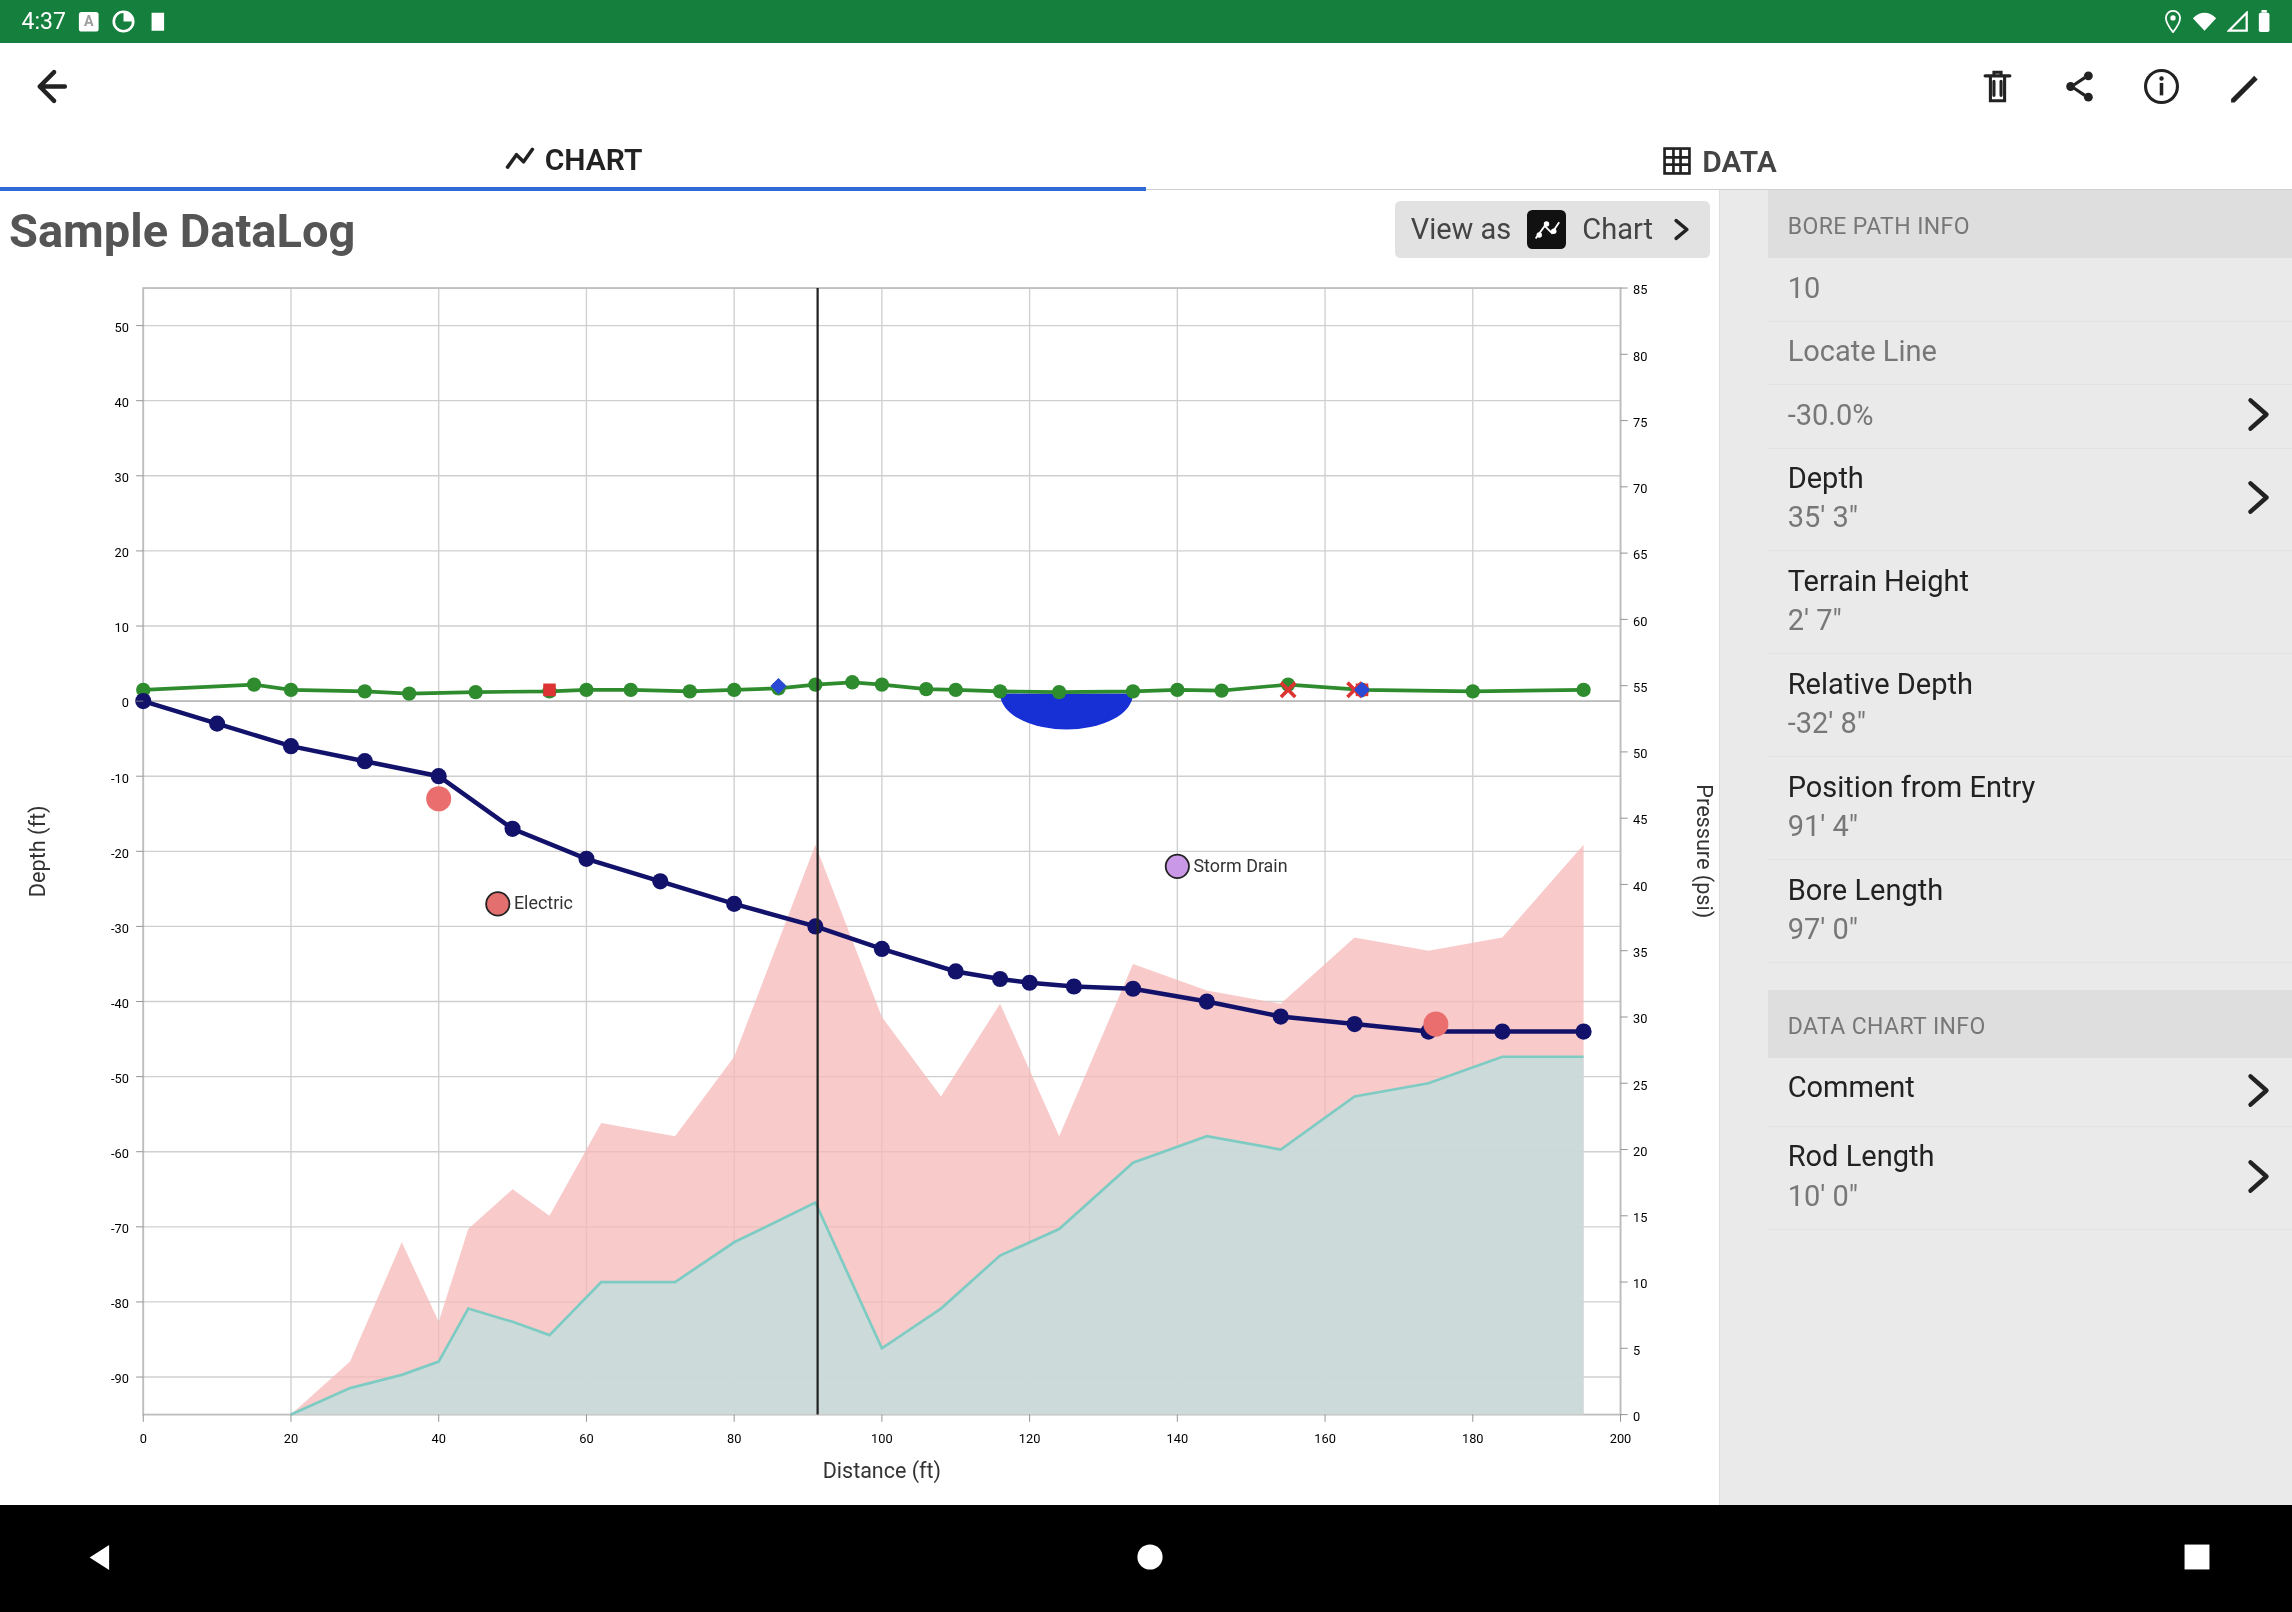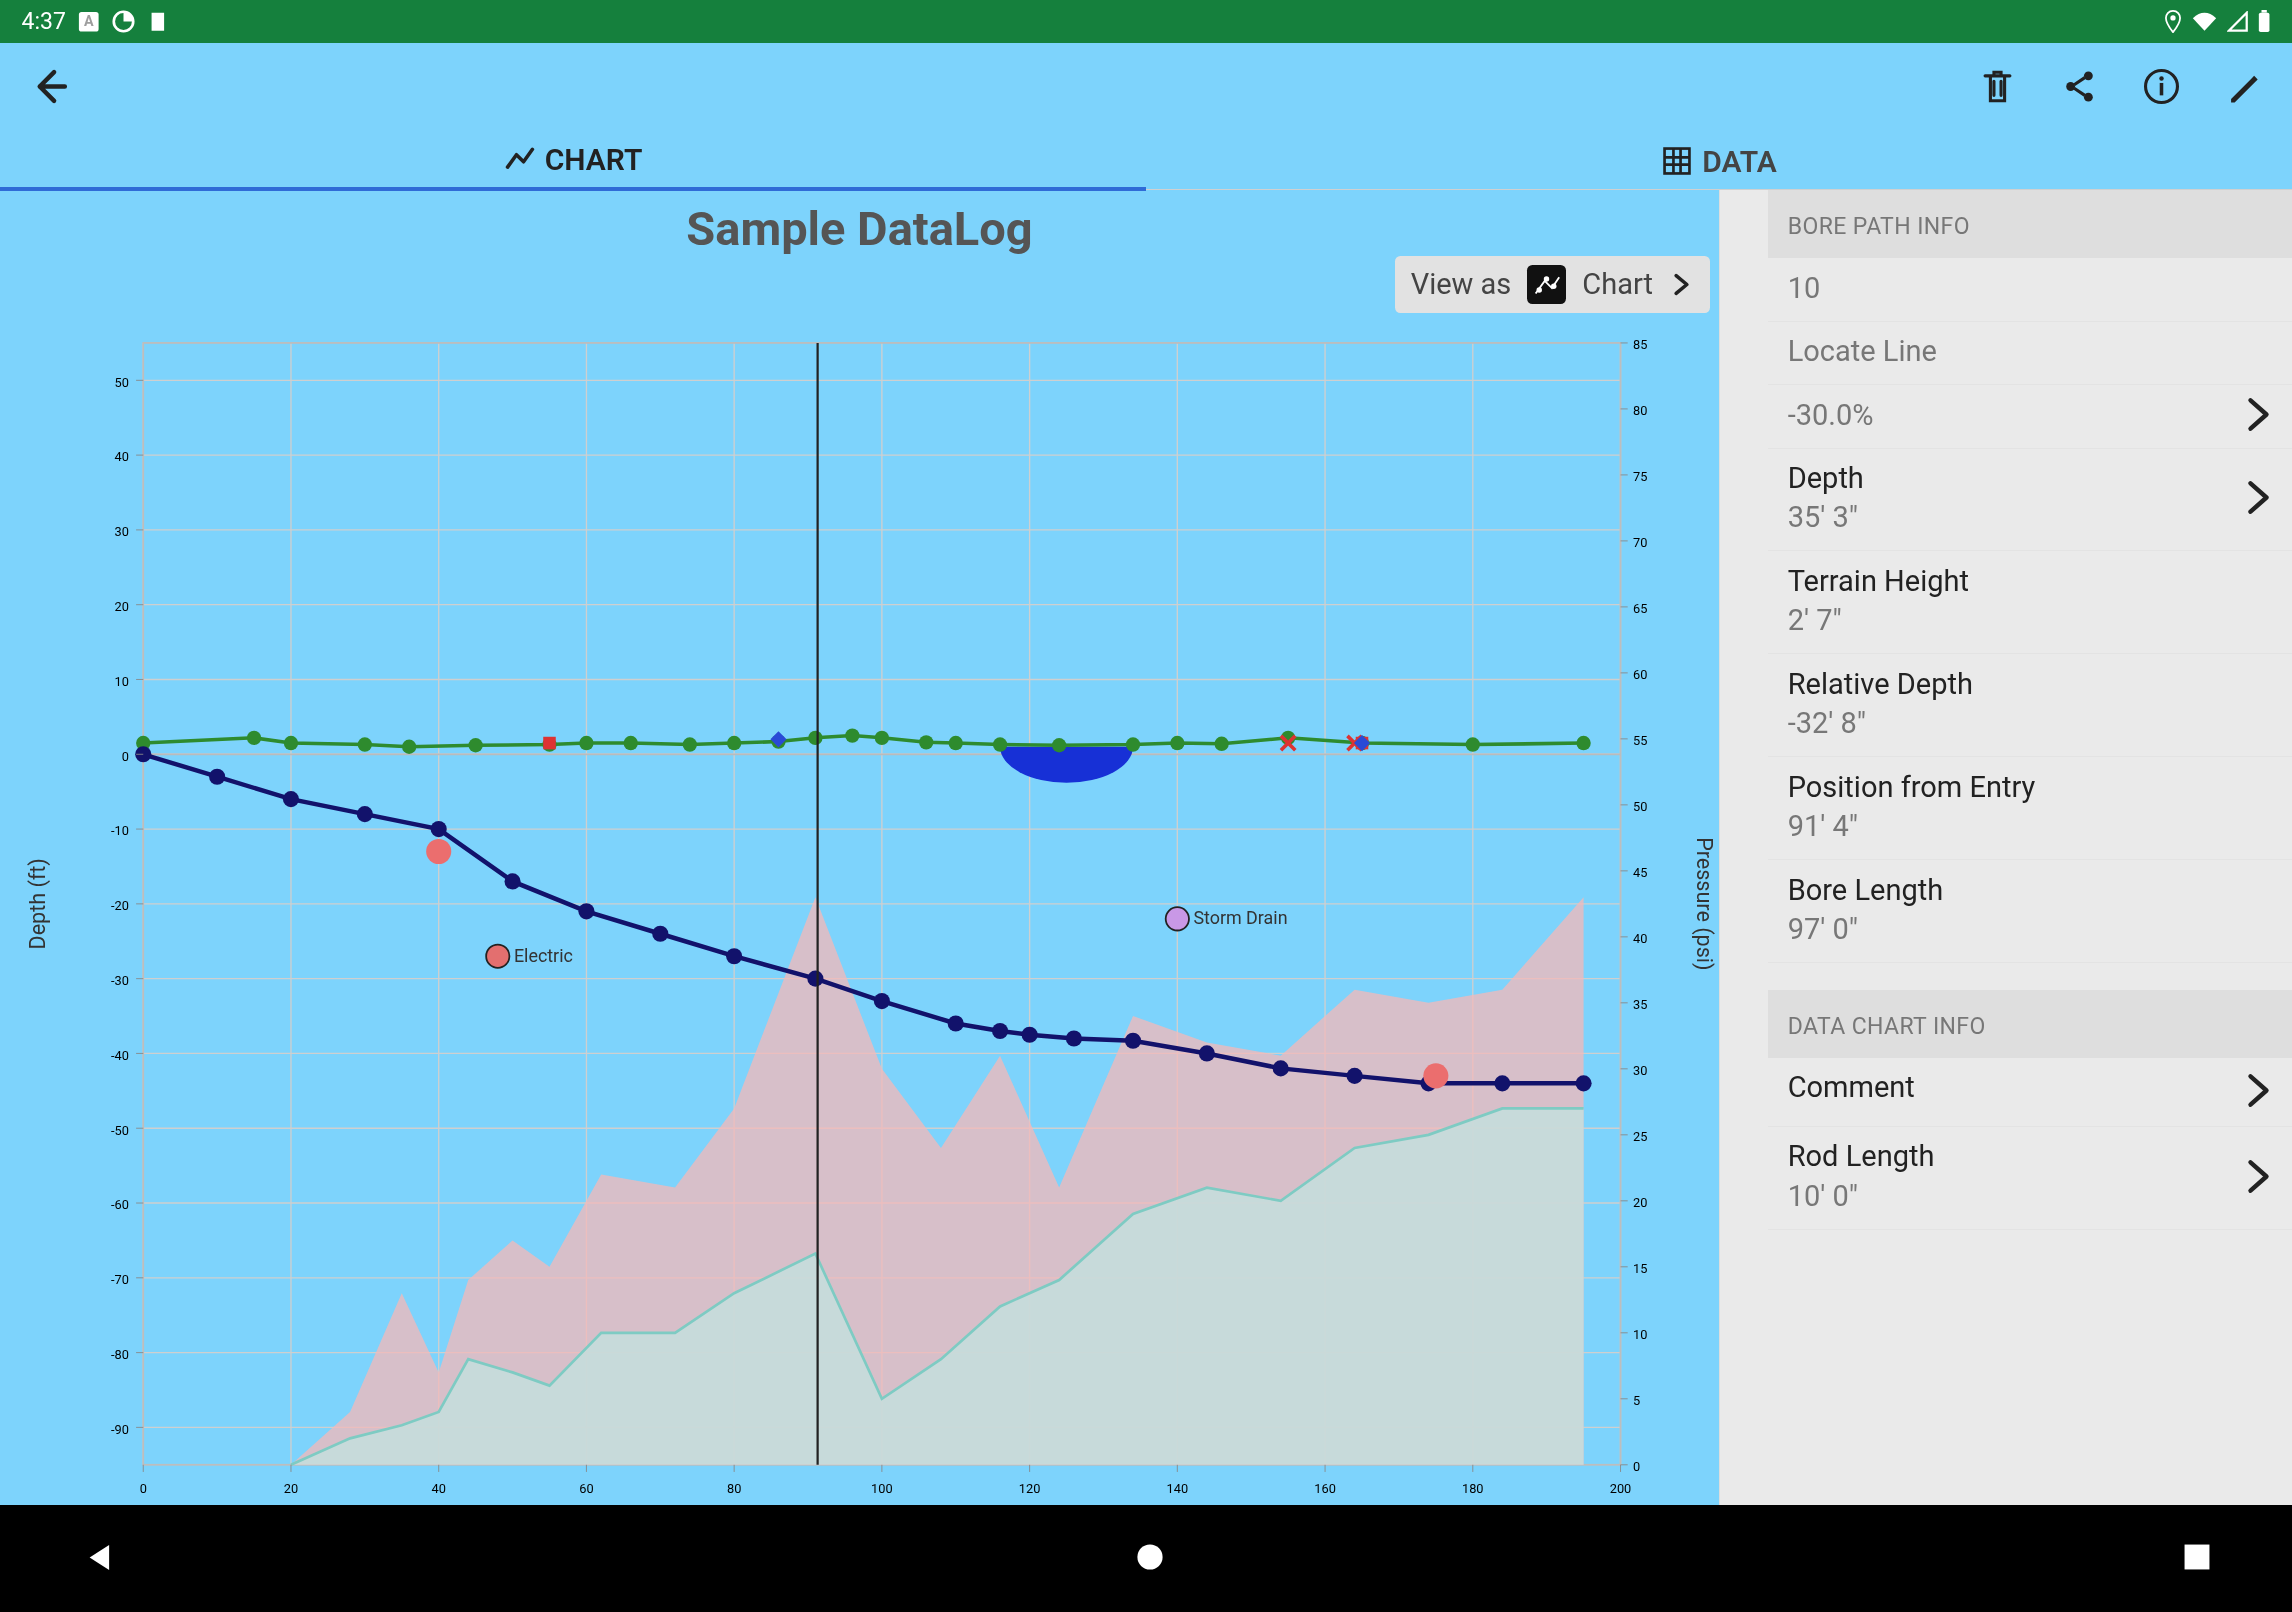--- a/index.html
+++ b/index.html
@@ -5,40 +5,40 @@
 * { box-sizing: border-box; margin: 0; padding: 0; font-family: Roboto, Arial, sans-serif; }
 html, body { width: 2293px; height: 1612px; background: #000; overflow: hidden; }
 
 
 .status-bar { height: 43px; background: #15803d; display: flex; align-items: center; padding: 0 21.5px; color: #fff; font-size: 23px; }
 .status-left { display: flex; align-items: center; gap: 12.5px; }
 .status-right { margin-left: auto; display: flex; align-items: center; gap: 9px; }
 .status-bar svg { display: block; }
 
 
-.app { position: absolute; top: 43px; left: 0; right: 0; bottom: 107px; background: #7dd3fc; display: flex; flex-direction: column; }
+.app { position: absolute; top: 43px; left: 0; right: 0; bottom: 107px; background: #ffffff; display: flex; flex-direction: column; }
 
 
 .toolbar { height: 90px; display: flex; align-items: center; padding: 0 29px; }
 .toolbar .back { cursor: pointer; }
 .toolbar .spacer { flex: 1; }
 .toolbar .tbtn { margin-left: 43px; cursor: pointer; }
 
 
 .tabs { display: flex; height: 57px; border-bottom: 1.8px solid #d0d0d0; }
 .tab { flex: 1; display: flex; align-items: center; justify-content: center; gap: 9px; font-size: 30px; font-weight: 600; color: #444; cursor: pointer; }
 .tab.active { color: #222; border-bottom: 4.5px solid #2f6bd6; margin-bottom: -1.8px; }
 
 
 .main { flex: 1; display: flex; overflow: hidden; }
 .left { flex: 1; display: flex; flex-direction: column; position: relative; }
 .right { width: 573px; background: #eaeaea; overflow-y: auto; border-left: 0.9px solid #ddd; padding-left: 48px; }
 
 
-.title-row { display: flex; align-items: center; padding: 10.7px 9px 3.6px 9px; flex-direction: column; }
+.title-row { display: flex; align-items: flex-end; padding: 10.7px 9px 3.6px 9px; }
 .title { font-size: 47px; font-weight: 700; color: #555; }
 .view-as { margin-left: auto; background: #e2e2e2; border-radius: 5.4px; padding: 9px 16px; display: flex; align-items: center; gap: 16px; font-size: 29px; color: #444; cursor: pointer; }
 .view-as .chip { width: 39px; height: 39px; background: #111; border-radius: 5.4px; display: flex; align-items: center; justify-content: center; }
 
 
 .chart-wrap { flex: 1; position: relative; }
 .chart-wrap svg { width: 100%; height: 100%; }
 .axis-title { font-size: 24px; fill: #333; }
 .grid line { stroke: #cfcfcf; stroke-width: 1.5; }
 .border-rect { fill: none; stroke: #bdbdbd; stroke-width: 2; }

